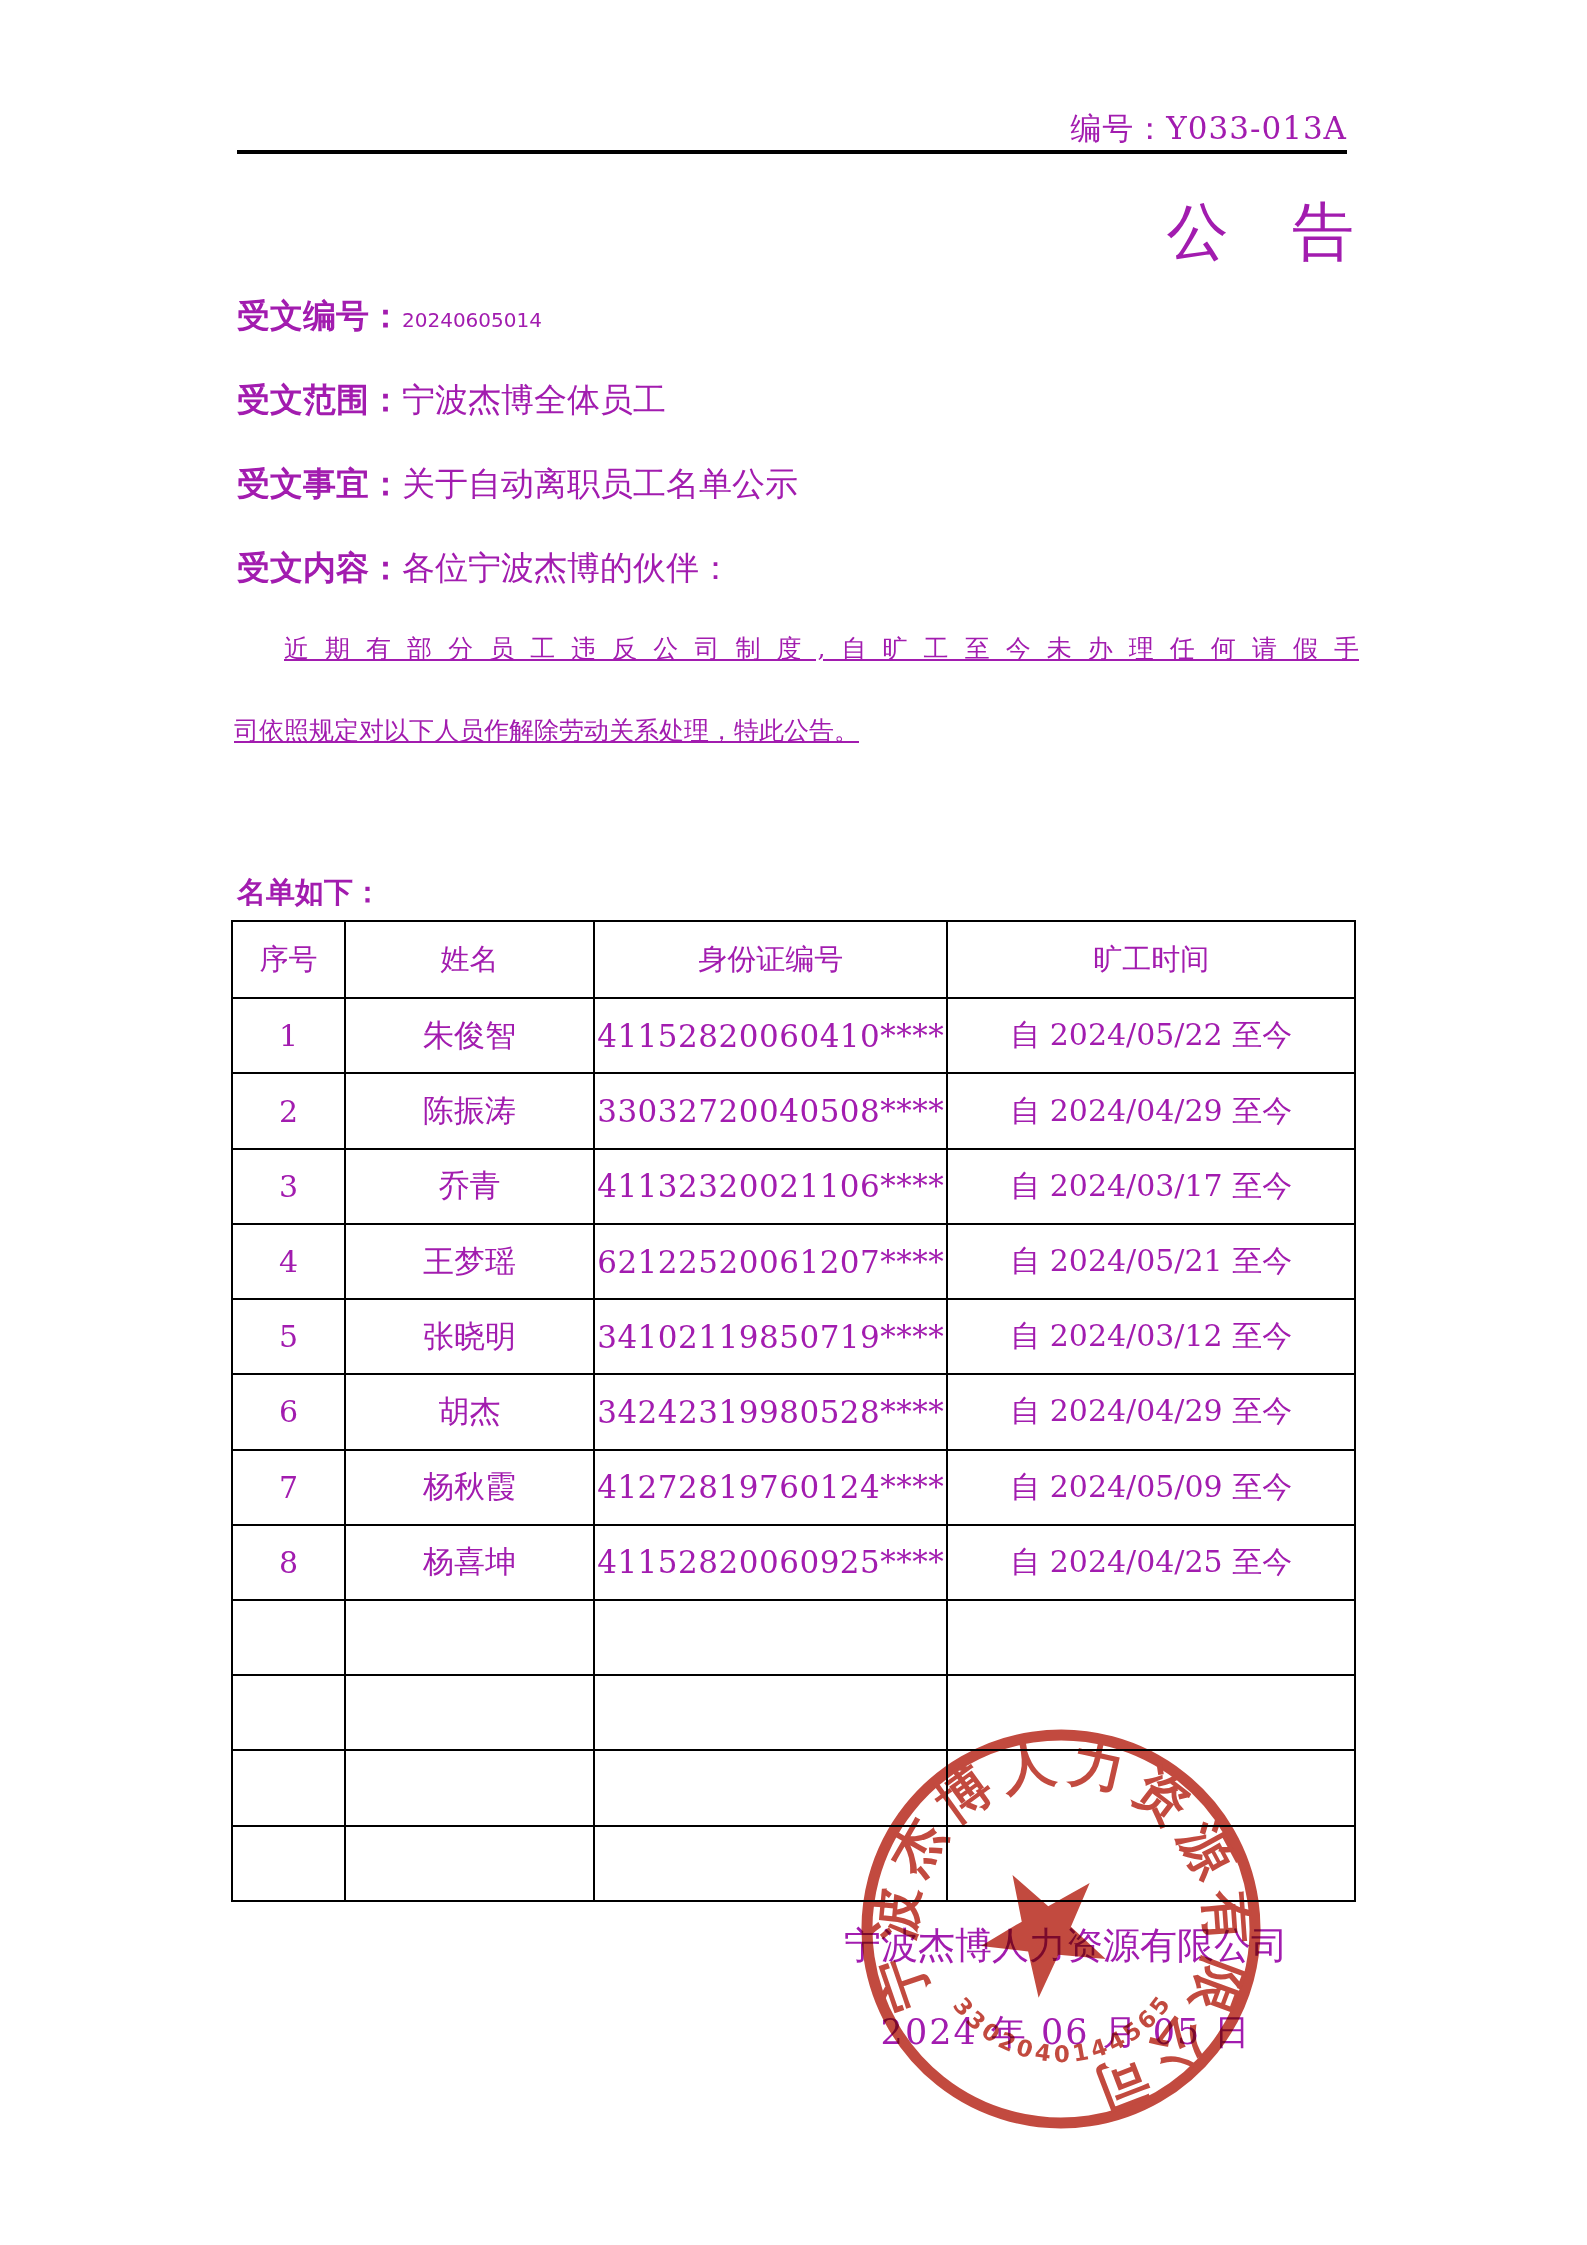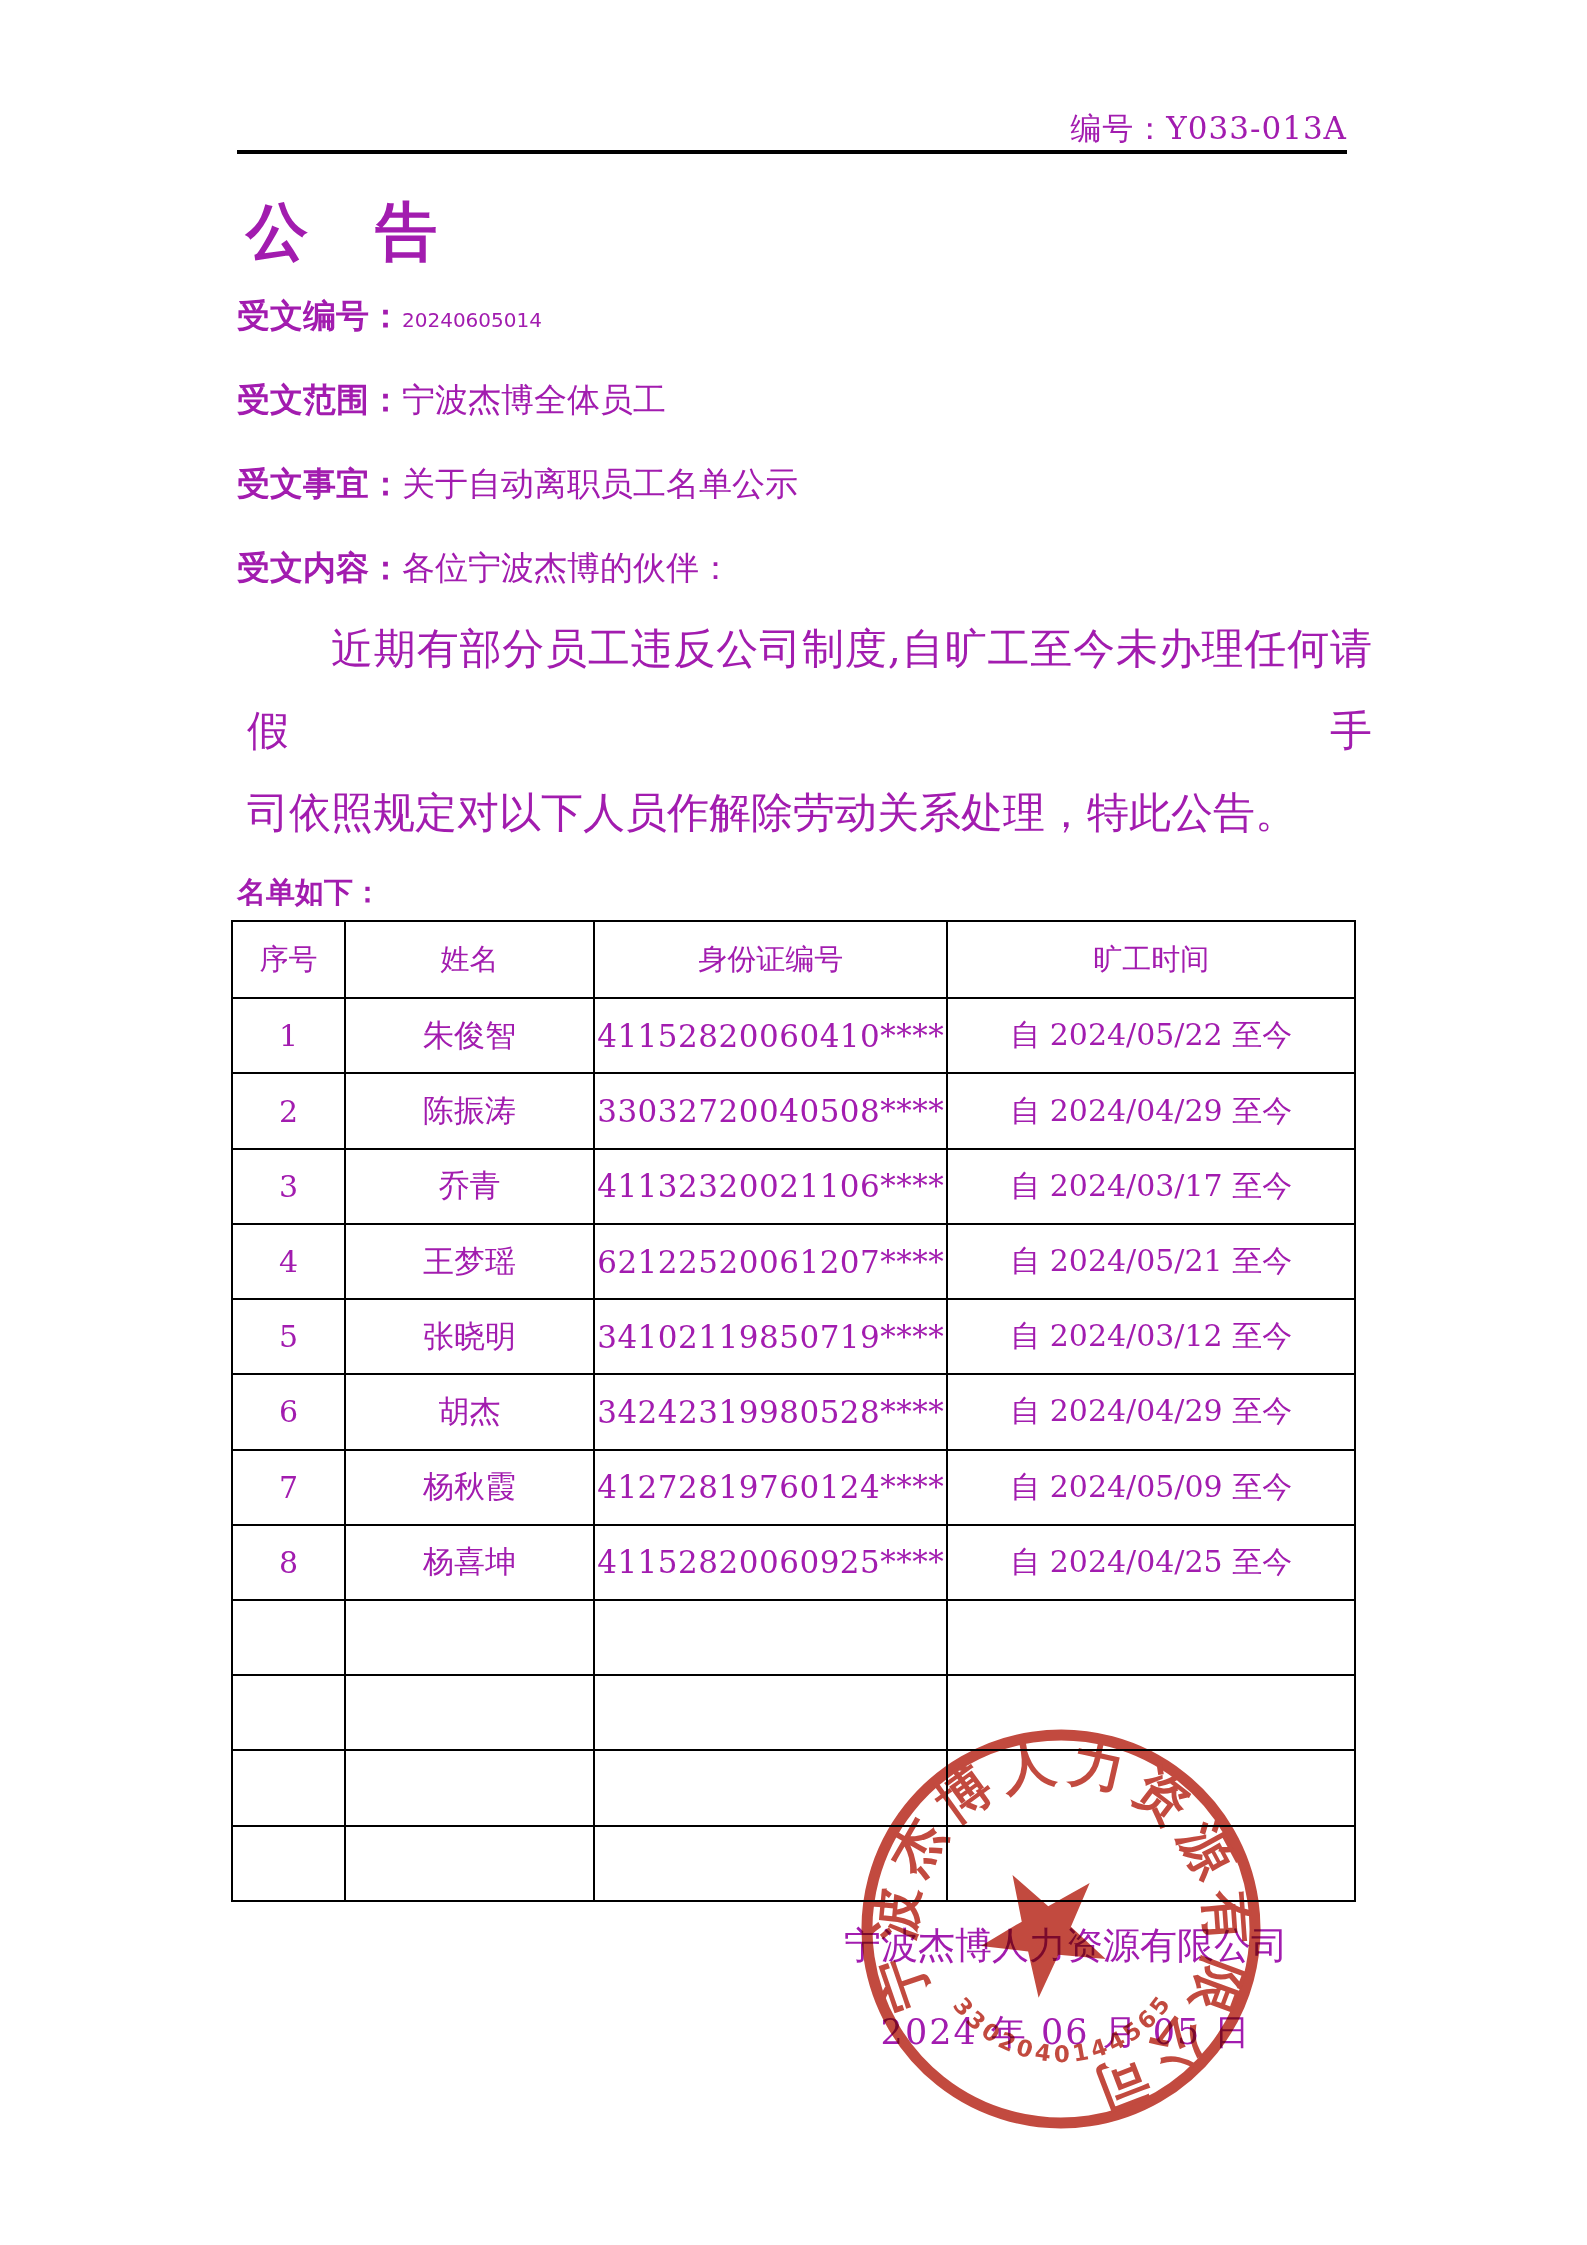--- a/index.html
+++ b/index.html
@@ -13,35 +13,35 @@
   }
   .doc-number{
     position:absolute;top:108px;right:240px;
     font-size:31px;letter-spacing:1px;
   }
   .divider{
     position:absolute;top:150px;left:237px;width:1110px;height:4px;
     background:#000;
   }
   .page-title{
-    position:absolute;top:190px;left:246px;width:1125px;
-    text-align:left;font-size:62px;font-weight:bold;
+    position:absolute;top:190px;left:237px;width:1125px;
+    text-align:right;font-size:62px;font-weight:normal;
     white-space:pre;letter-spacing:8px;
   }
   .fields{position:absolute;top:274px;left:237px;width:1125px;}
   .field{height:84px;line-height:84px;font-size:33px;white-space:nowrap;}
   .field .label{font-weight:bold;}
   .field .value{font-weight:normal;}
   .value-sans{
     font-family:"DejaVu Sans","Liberation Sans",sans-serif;
     font-size:20px;
   }
   .para{
-    position:absolute;top:608px;left:247px;width:1125px;
-    font-size:42px;line-height:82px;
+    position:absolute;top:608px;left:234px;width:1125px;
+    font-size:25px;line-height:82px;text-decoration:underline;
   }
   .para-line{text-align:justify;text-align-last:justify;}
   .para-line.first{text-indent:2em;}
   .para-line.last{text-align:left;text-align-last:left;}
   .list-intro{
     position:absolute;top:862px;left:237px;
     font-size:29px;font-weight:bold;line-height:60px;
   }
   table.roster{
     position:absolute;top:920px;left:231px;

